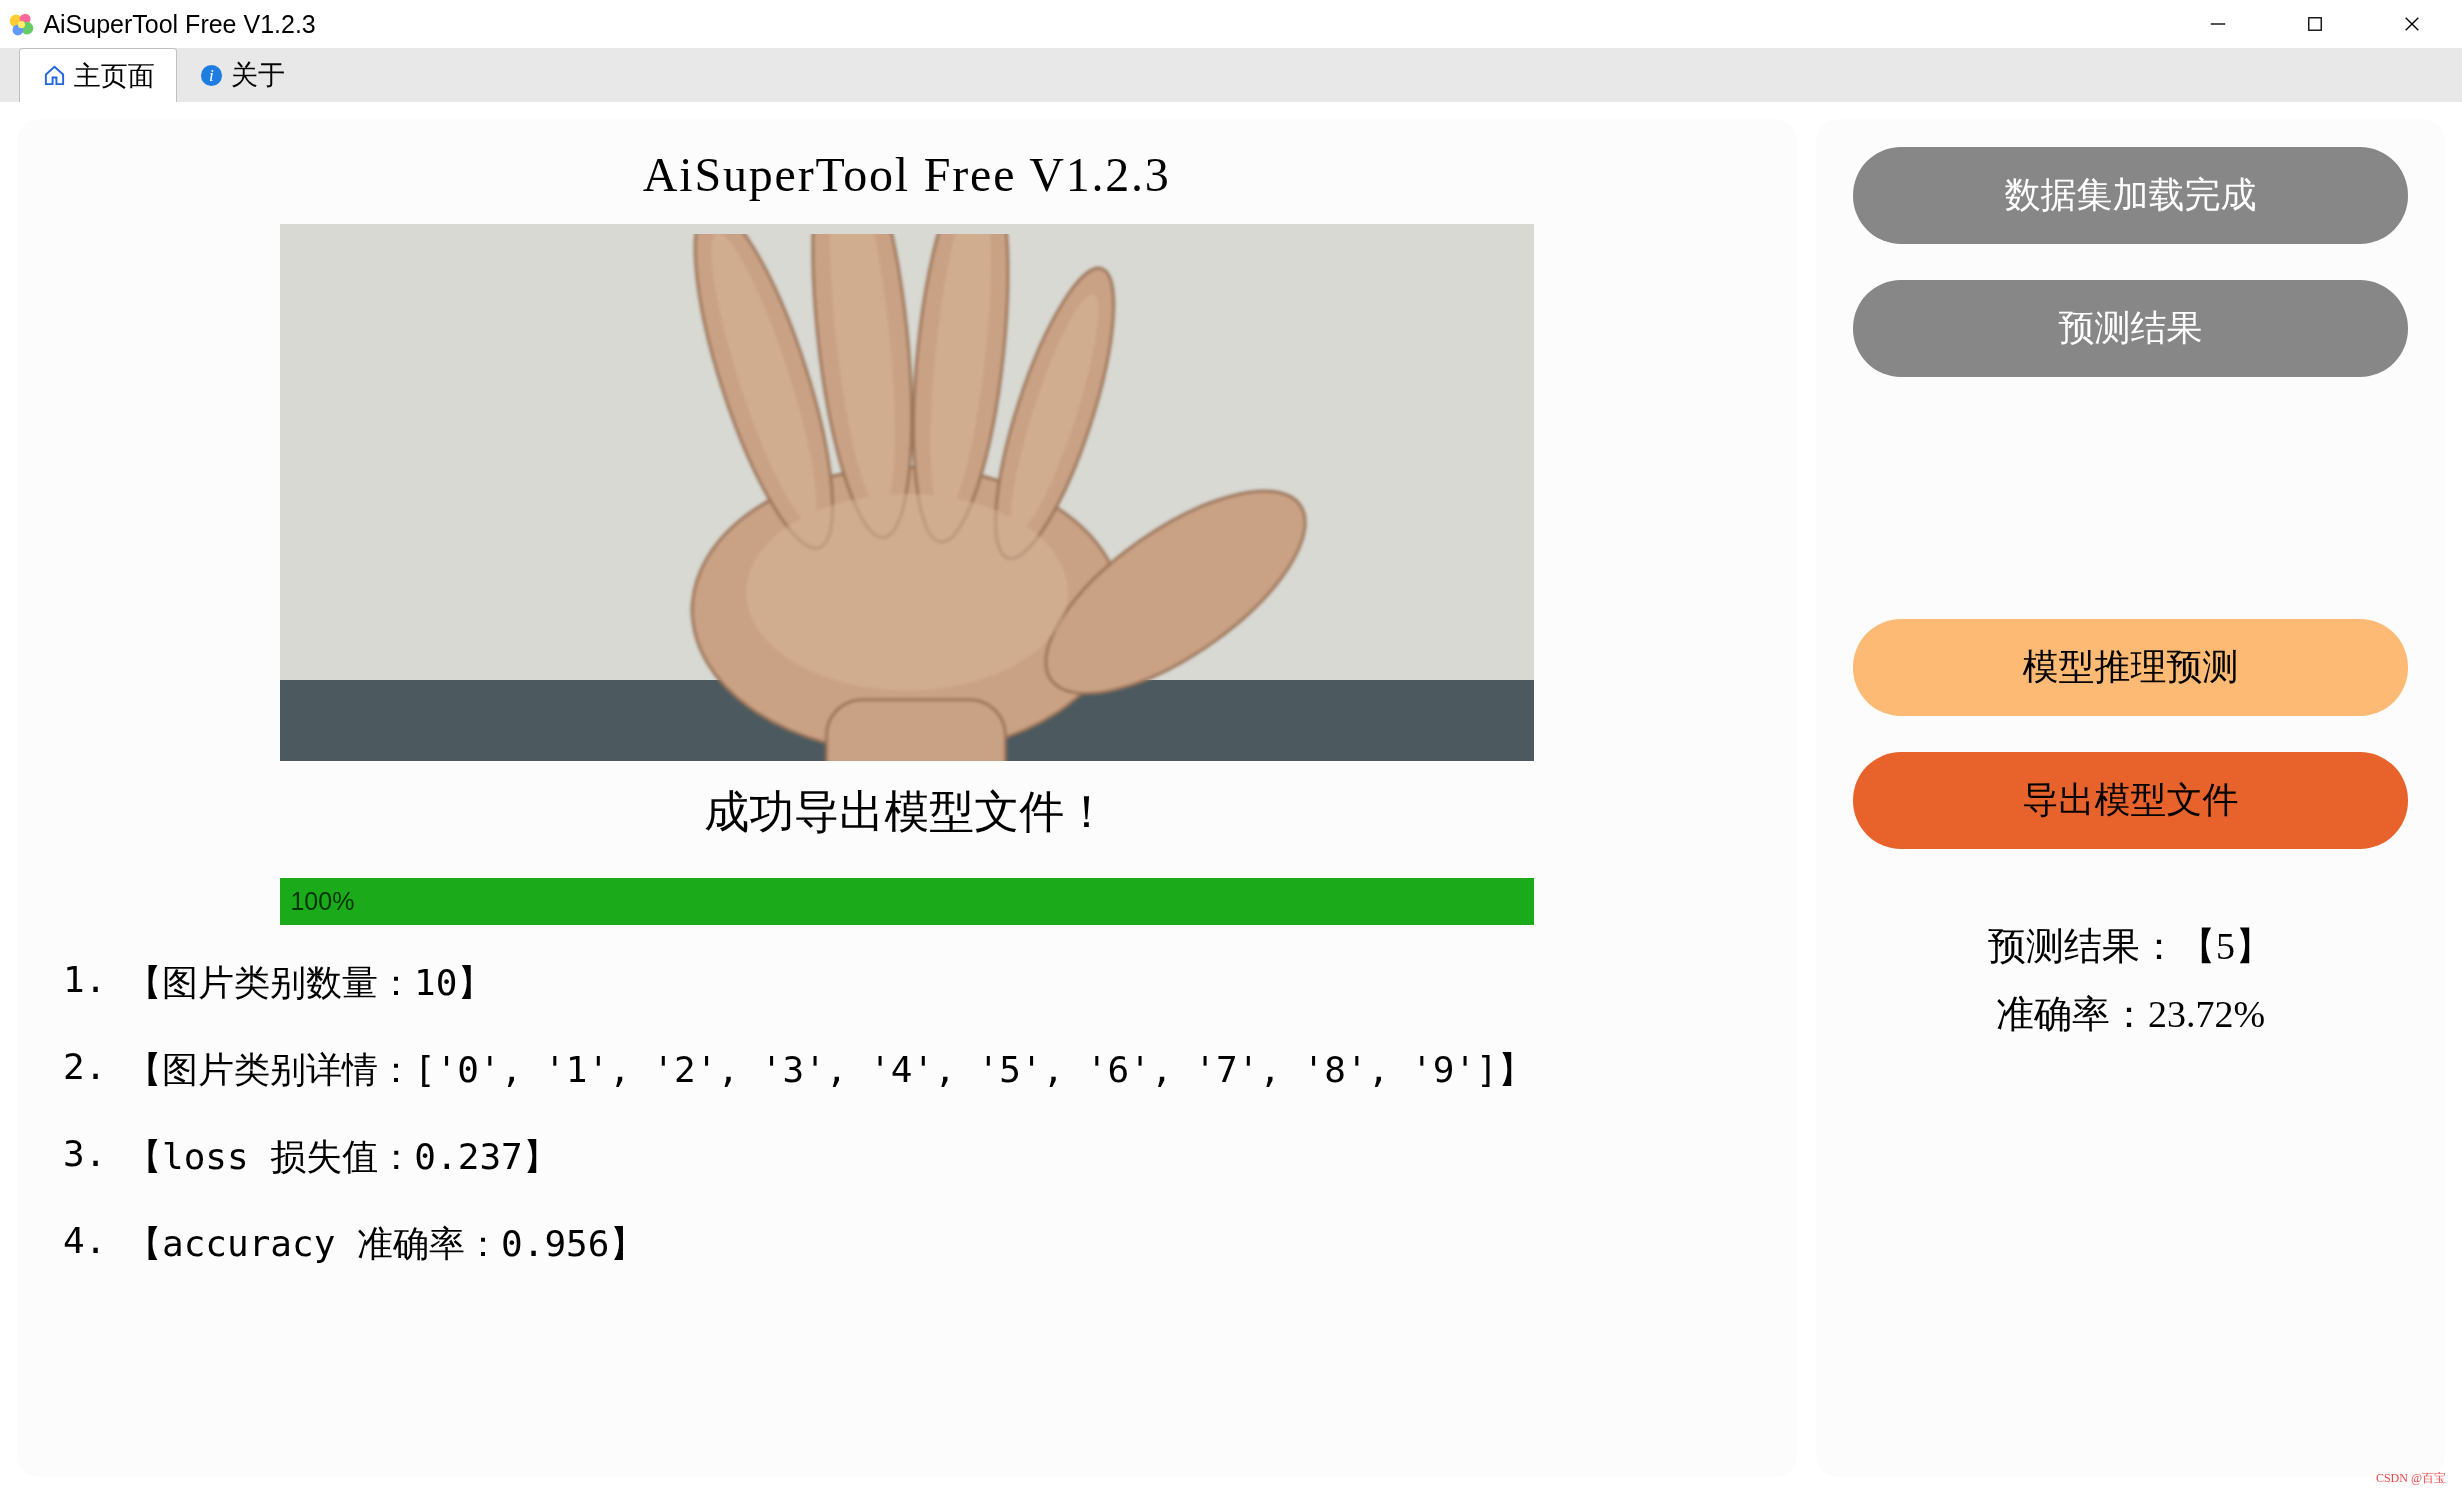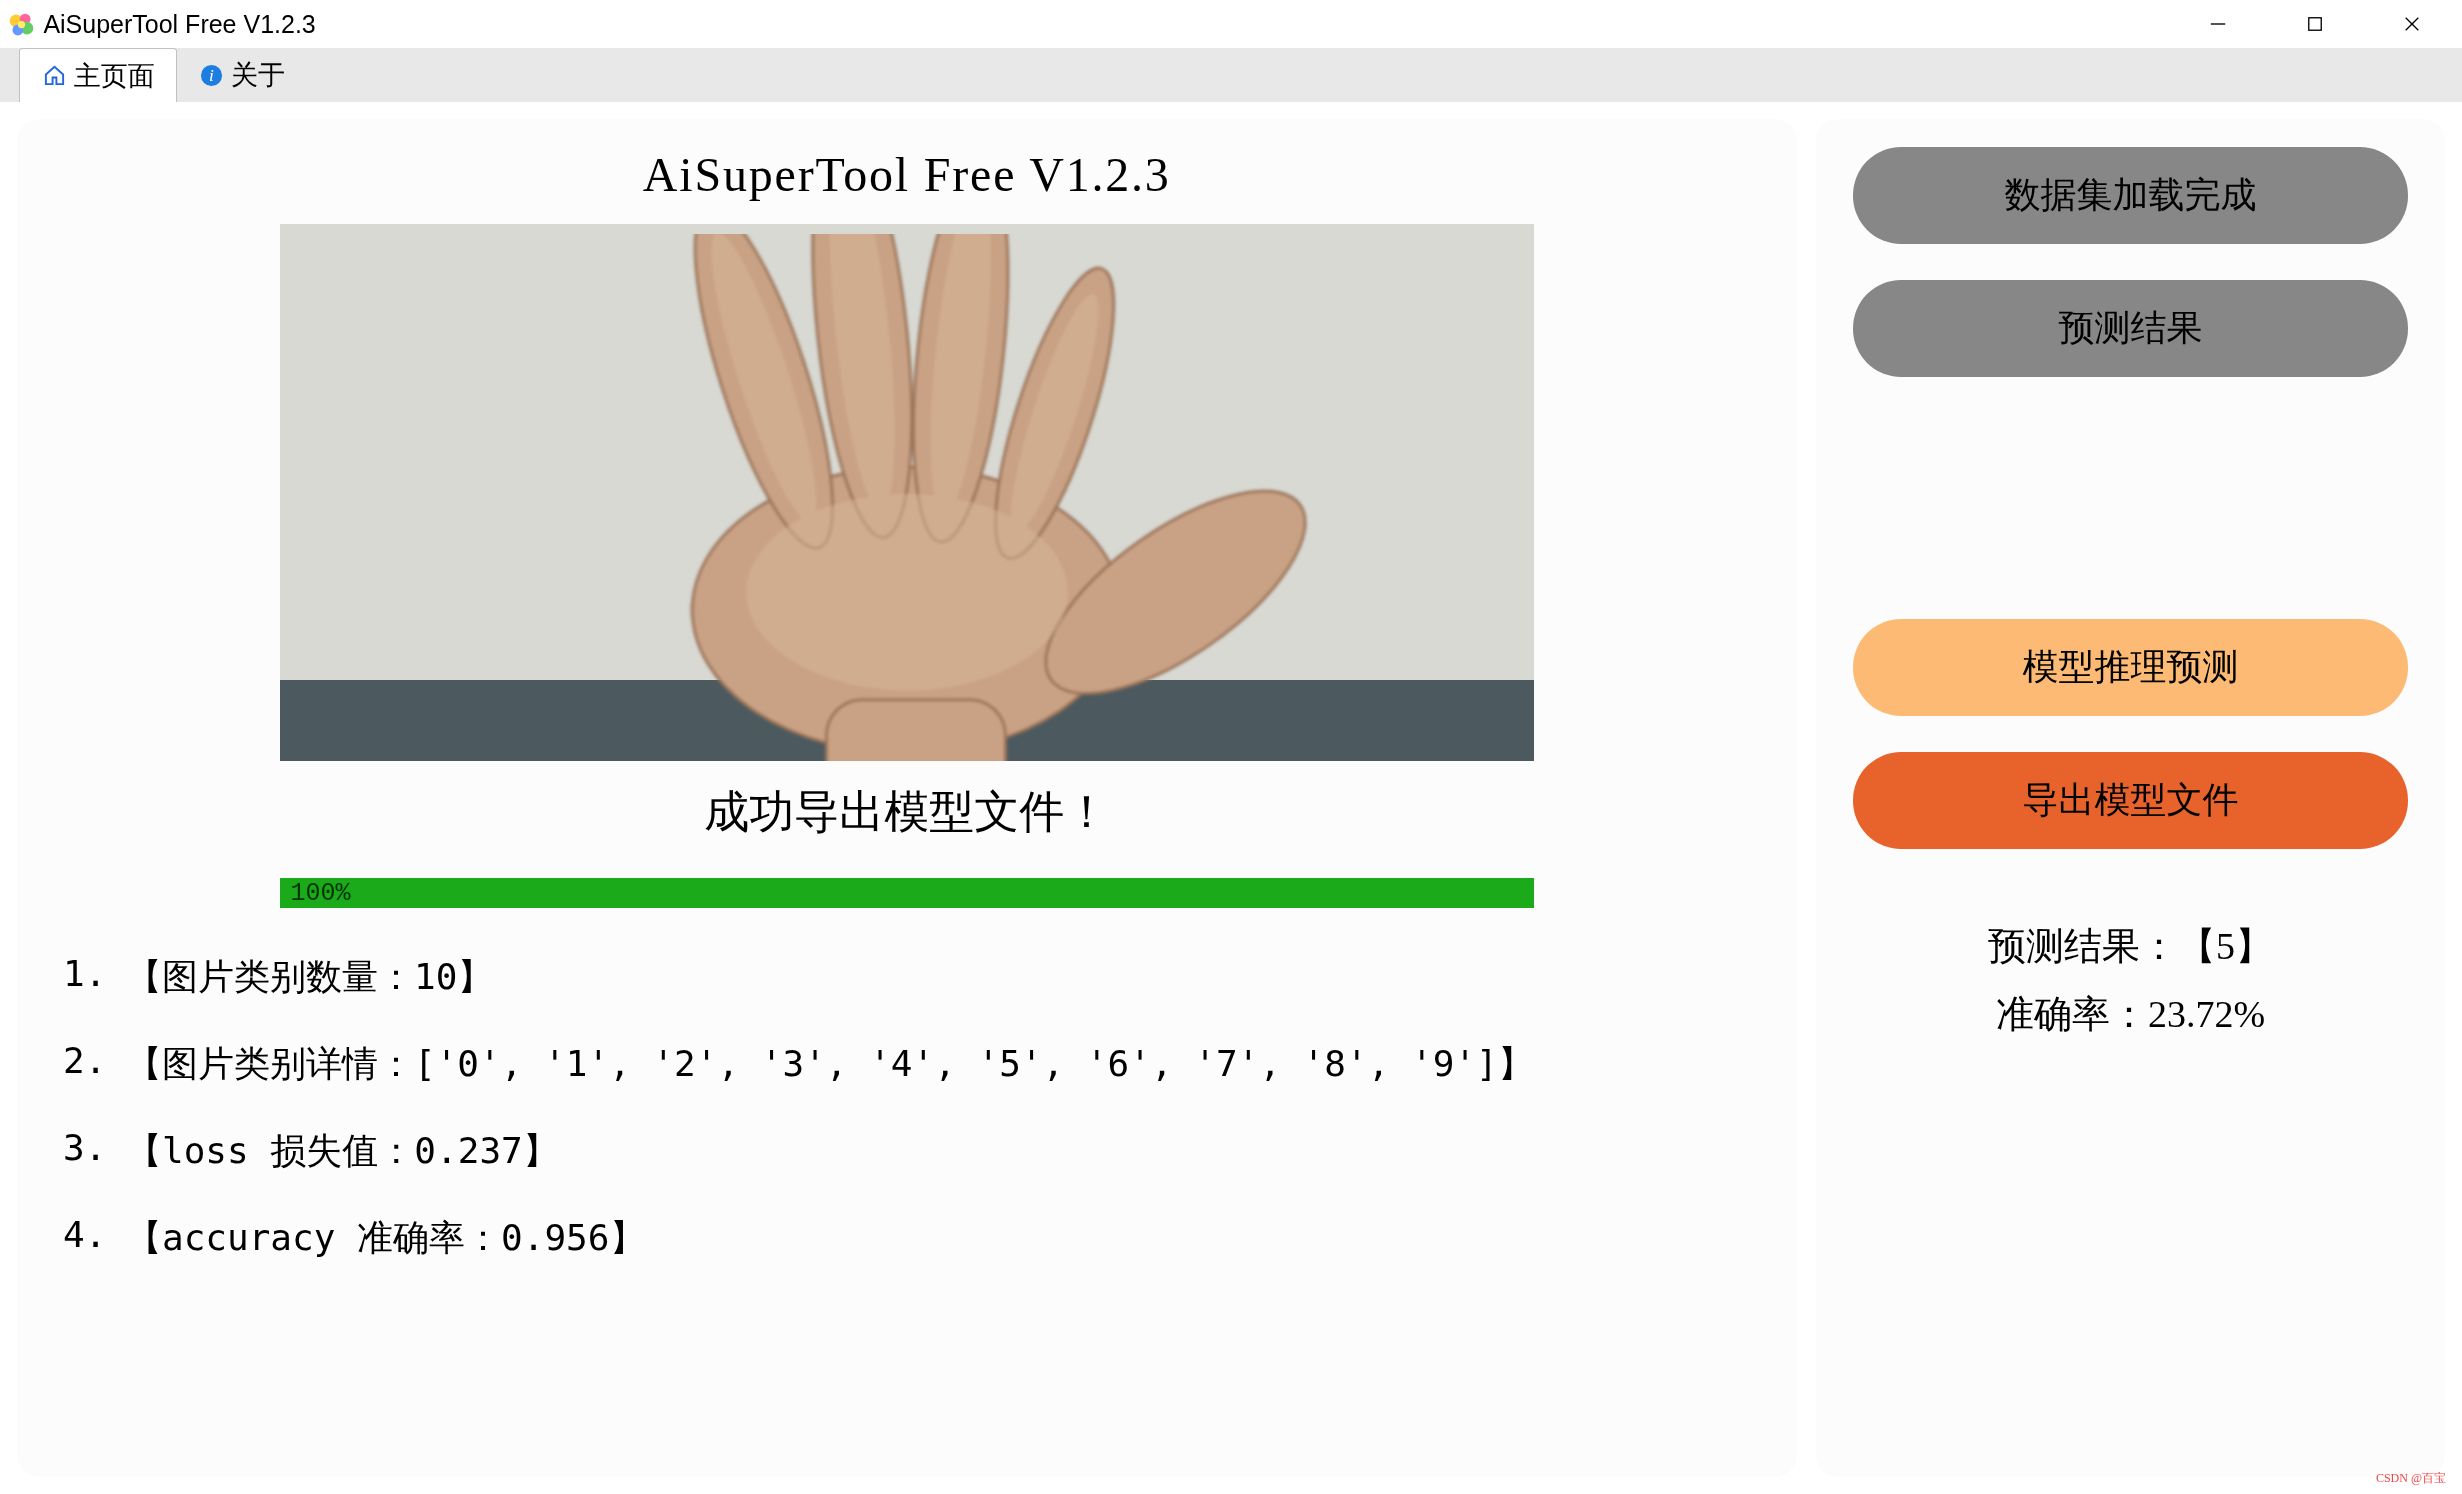--- a/index.html
+++ b/index.html
@@ -112,29 +112,29 @@
       transform: translate(-50%, -48%);
     }
     .status-text {
       text-align: center;
       font-size: 45px;
       font-family: Liberation Serif, serif;
       margin-bottom: 36px;
     }
     .progress-bar {
       width: 1254px;
-      height: 30px;
-      margin: 0 auto 45px auto;
+      height: 47px;
+      margin: 0 auto 34px auto;
       background: #1aaa1a;
       color: #003300;
       font-size: 25px;
       padding-left: 10.7px;
       display: flex;
       align-items: center;
-      font-family: Liberation Mono, monospace;
+      font-family: Liberation Sans, sans-serif;
     }
     .log-list {
       font-size: 36px;
       font-family: "FangSong", "STFangsong", "SimSun", monospace;
       padding-left: 18px;
     }
     .log-item {
       margin-bottom: 38px;
       display: flex;
     }
@@ -157,21 +157,21 @@
       font-size: 36px;
       font-family: "FangSong", "STFangsong", serif;
       display: flex;
       align-items: center;
       justify-content: center;
       margin-bottom: 36px;
       border: none;
     }
     .side-btn.gray {
       background: #878787;
-      color: #000000;
+      color: #ffffff;
     }
     .side-btn.yellow {
       background: #fdba74;
       color: #000;
     }
     .side-btn.orange {
       background: #e8622c;
       color: #000;
     }
     .side-gap {

